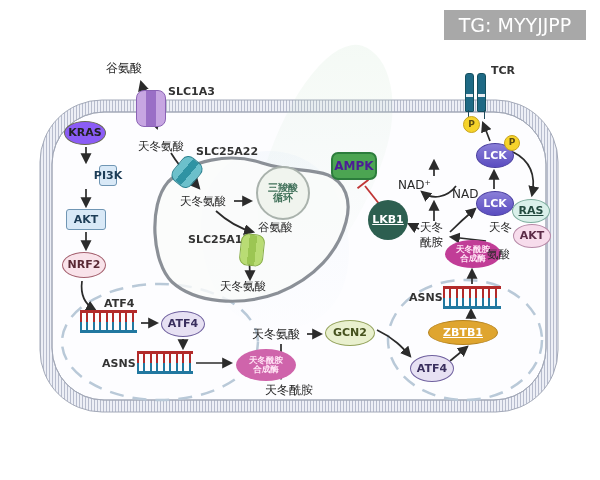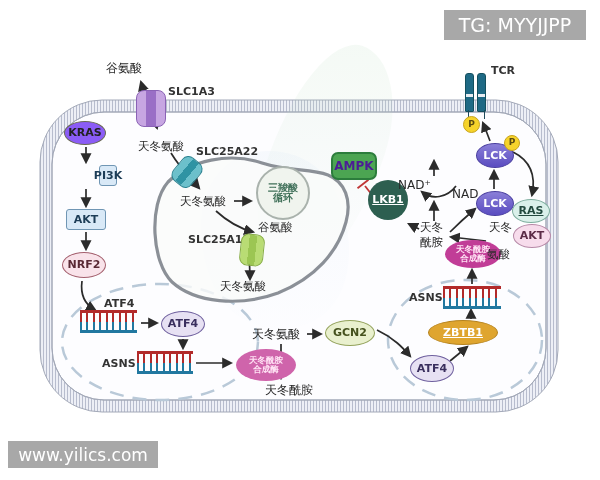--- a/index.html
+++ b/index.html
@@ -113,21 +113,20 @@
       <path d="M513,152 C531,161 536,176 532,195" marker-end="url(#ah)"></path>
     </g>
 
     <g stroke="#c03636" stroke-width="1.8">
       <path d="M380,205 L365,186"></path>
       <path d="M368.5,179.7 L357.5,188.3"></path>
     </g>
   </svg>
 
   <div class="badge" style="left:444px;top:10px;width:142px;height:30px;font-size:19px;">TG: MYYJJPP</div>
-  <div class="badge" style="left:8px;top:441px;width:150px;height:27px;font-size:17px;">www.yilics.com</div>
 
   <div class="lbl" style="left:106px;top:62px;font-size:12px;">谷氨酸</div>
   <div class="transp t-purple" style="left:136px;top:90px;width:30px;height:37px;"></div>
   <div class="lbl gene" style="left:168px;top:86px;">SLC1A3</div>
   <div class="lbl" style="left:138px;top:140px;">天冬氨酸</div>
   <div class="lbl gene" style="left:196px;top:146px;">SLC25A22</div>
   <div class="transp t-teal" style="left:175px;top:157px;width:24px;height:30px;transform:rotate(40deg);"></div>
 
   <div class="node ellipse kras" style="left:64px;top:121px;width:42px;height:24px;">KRAS</div>
   <div class="node rect bluebox" style="left:66px;top:165px;width:18px;height:21px;margin-left:33px;">PI3K</div>
@@ -138,21 +137,21 @@
   <div class="node" style="left:256px;top:166px;width:54px;height:54px;border-radius:50%;background:#f0f4ee;border:2px solid #a9b2ac;flex-direction:column;color:#41715a;font-size:10px;">
     <span>三羧酸</span>
     <span>循环</span>
   </div>
   <div class="lbl" style="left:258px;top:221px;">谷氨酸</div>
   <div class="lbl gene" style="left:188px;top:234px;">SLC25A13</div>
   <div class="transp t-green" style="left:240px;top:234px;width:24px;height:32px;transform:rotate(6deg);"></div>
   <div class="lbl" style="left:220px;top:280px;">天冬氨酸</div>
 
   <div class="node ampk" style="left:331px;top:152px;width:46px;height:28px;">AMPK</div>
-  <div class="node lkb1" style="left:368px;top:180px;width:40px;height:40px;text-decoration:underline;">LKB1</div>
+  <div class="node lkb1" style="left:368px;top:200px;width:40px;height:40px;text-decoration:underline;">LKB1</div>
 
   <div class="lbl" style="left:398px;top:179px;font-size:12px;">NAD⁺</div>
   <div class="lbl" style="left:452px;top:188px;font-size:12px;">NAD</div>
 
   <div class="lbl" style="left:420px;top:221px;">天冬</div>
   <div class="lbl" style="left:420px;top:236px;">酰胺</div>
   <div class="node magenta" style="left:445px;top:240px;width:56px;height:28px;">
     <span>天冬酰胺</span>
     <span>合成酶</span>
   </div>

